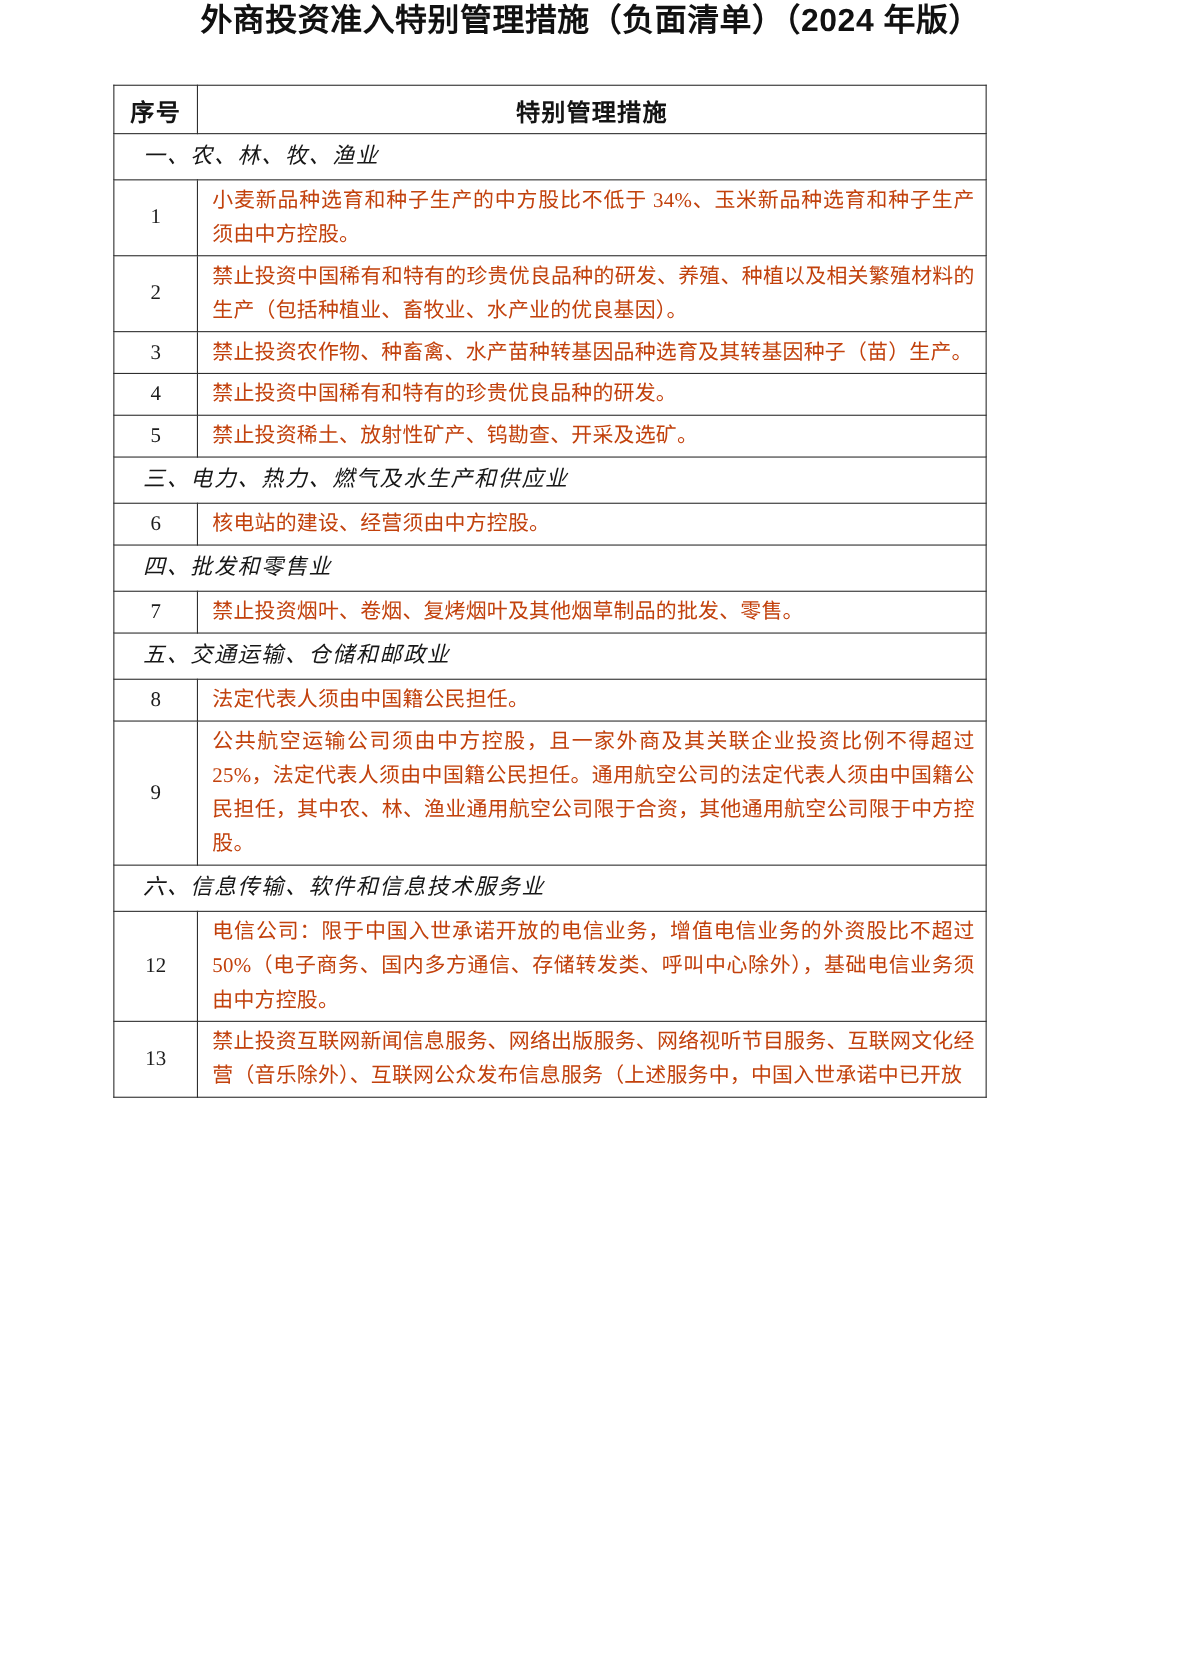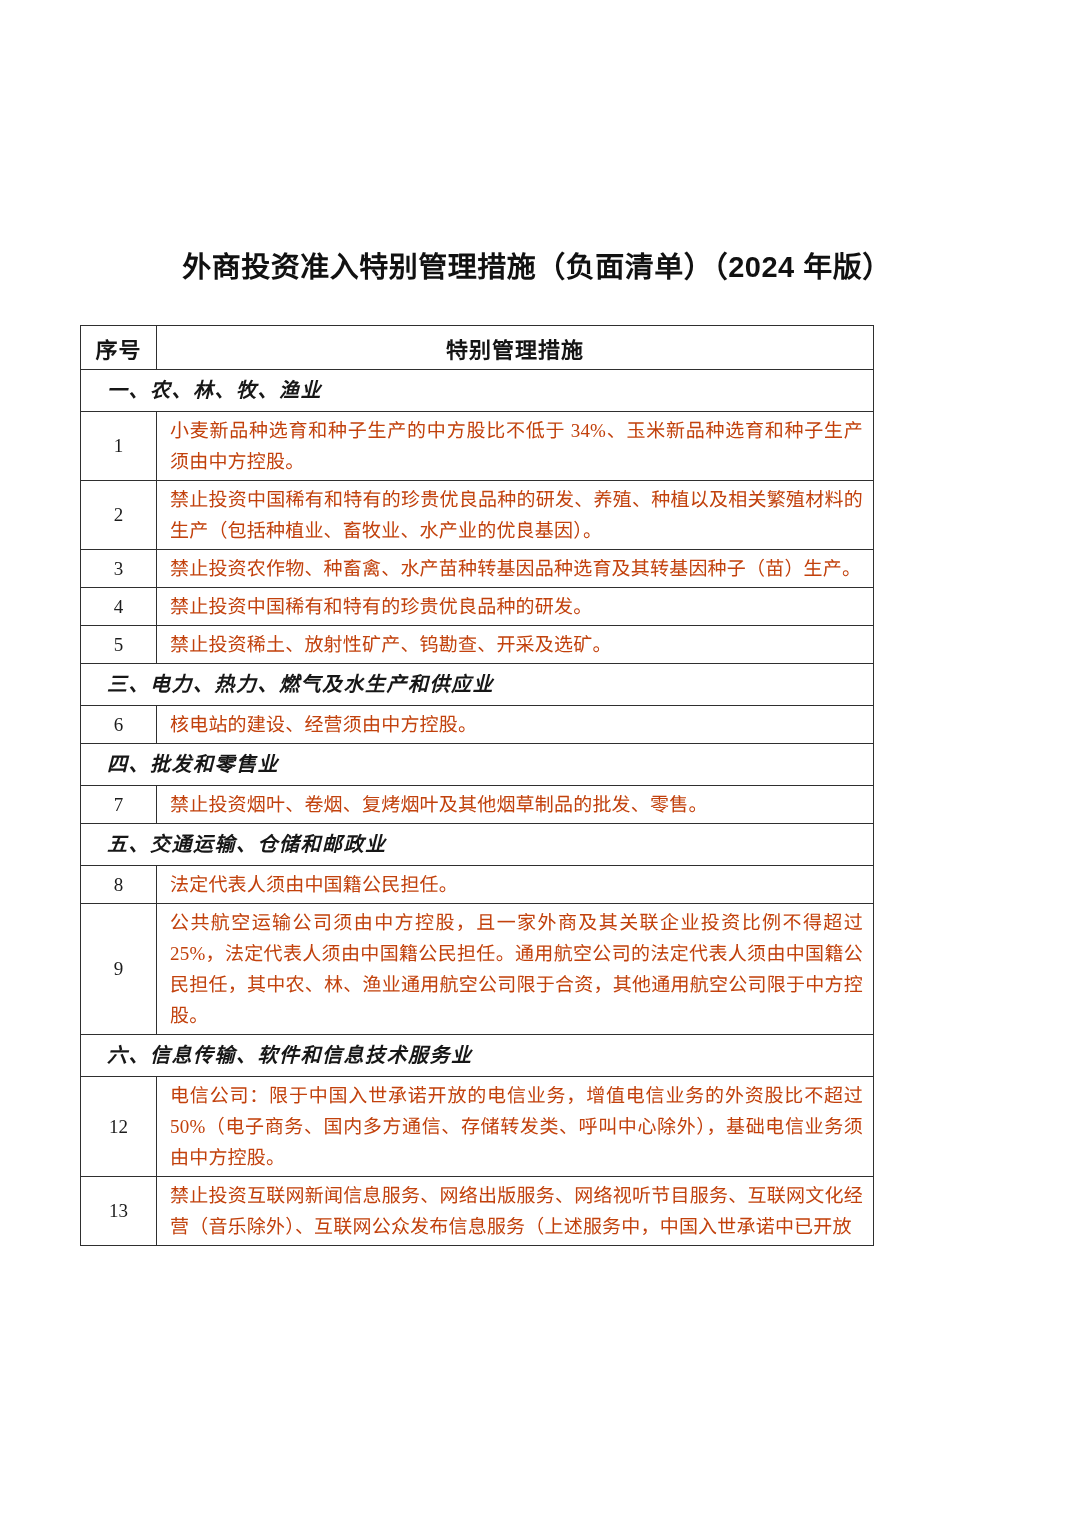--- a/index.html
+++ b/index.html
@@ -7,35 +7,34 @@
   .page {
     position: relative;
     width: 1074px;
     height: 1520px;
     background: #ffffff;
     overflow: hidden;
     font-family: "Liberation Serif", "DejaVu Serif", serif;
     color: #1c1c1c;
   }
   .doc-title {
-    margin-top: 248px;
     text-align: center;
     font-family: "Liberation Sans", "DejaVu Sans", sans-serif;
     font-weight: 700;
     font-size: 29px;
     line-height: 38px;
     letter-spacing: 0.5px;
     color: #111111;
     white-space: nowrap;
   }
   table.measures-table {
     border-collapse: collapse;
     table-layout: fixed;
     width: 794px;
-    margin: 39px 0 0 80px;
+    margin: 39px 0 0 103px;
   }
   .measures-table col.col-num { width: 76px; }
   .measures-table th,
   .measures-table td {
     border: 1px solid #2f2f2f;
     vertical-align: middle;
   }
   .measures-table th {
     font-family: "Liberation Sans", "DejaVu Sans", sans-serif;
     font-weight: 700;
@@ -45,21 +44,20 @@
     letter-spacing: 1px;
     color: #141414;
   }
   td.section-cell {
     font-style: italic;
     font-size: 20px;
     line-height: 31px;
     padding: 5px 10px 5px 26px;
     letter-spacing: 1.5px;
     color: #171717;
-    font-weight: bold;
   }
   td.num-cell {
     text-align: center;
     font-size: 19px;
     color: #1c1c1c;
     padding: 3px 2px;
   }
   td.text-cell {
     font-size: 19px;
     line-height: 31px;

